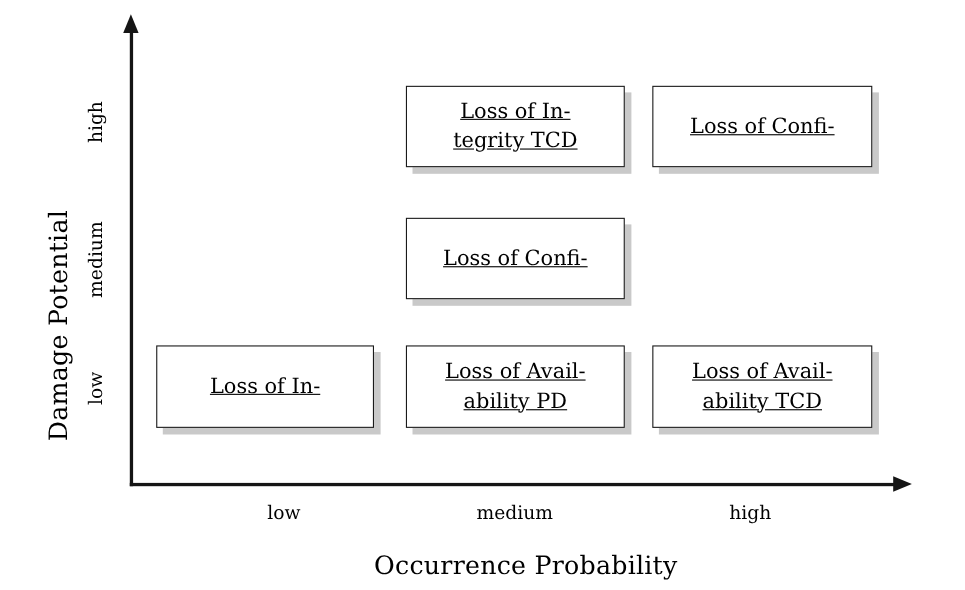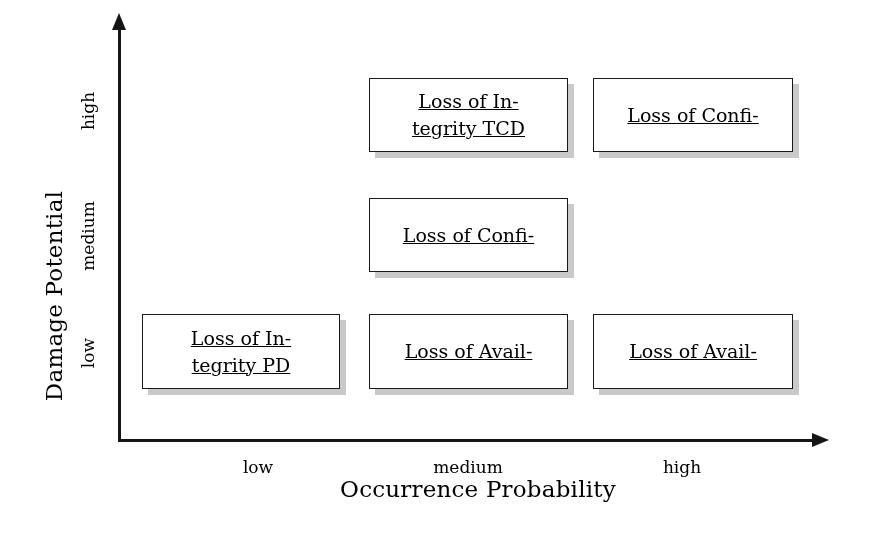--- a/index.html
+++ b/index.html
@@ -67,21 +67,21 @@
   #y-axis-title {
     transform: rotate(-90deg);
     transform-origin: 50% 50%;
     left: -56px;
     top: 283px;
     width: 220px;
     text-align: center;
   }
   #x-axis-title {
     left: 268px;
-    top: 476px;
+    top: 502px;
     width: 420px;
     text-align: center;
   }
 
   
   .tick {
     position: absolute;
     font-size: 17px;
     white-space: nowrap;
     color: #000;
@@ -154,24 +154,25 @@
   <div class="risk-box" style="left:593px; top:78px; width:200px; height:74px;">
     <span>Loss of Confi-</span>
   </div>
 
   <div class="risk-box" style="left:369px; top:198px; width:199px; height:74px;">
     <span>Loss of Confi-</span>
   </div>
 
   <div class="risk-box" style="left:142px; top:314px; width:198px; height:75px;">
     <span>Loss of In-</span>
-    <span class="line2">tegrity PD</span>
   </div>
 
   <div class="risk-box" style="left:369px; top:314px; width:199px; height:75px;">
     <span>Loss of Avail-</span>
+    <span class="line2">ability PD</span>
   </div>
 
   <div class="risk-box" style="left:593px; top:314px; width:200px; height:75px;">
     <span>Loss of Avail-</span>
+    <span class="line2">ability TCD</span>
   </div>
 
 </div>
 
 </body></html>

